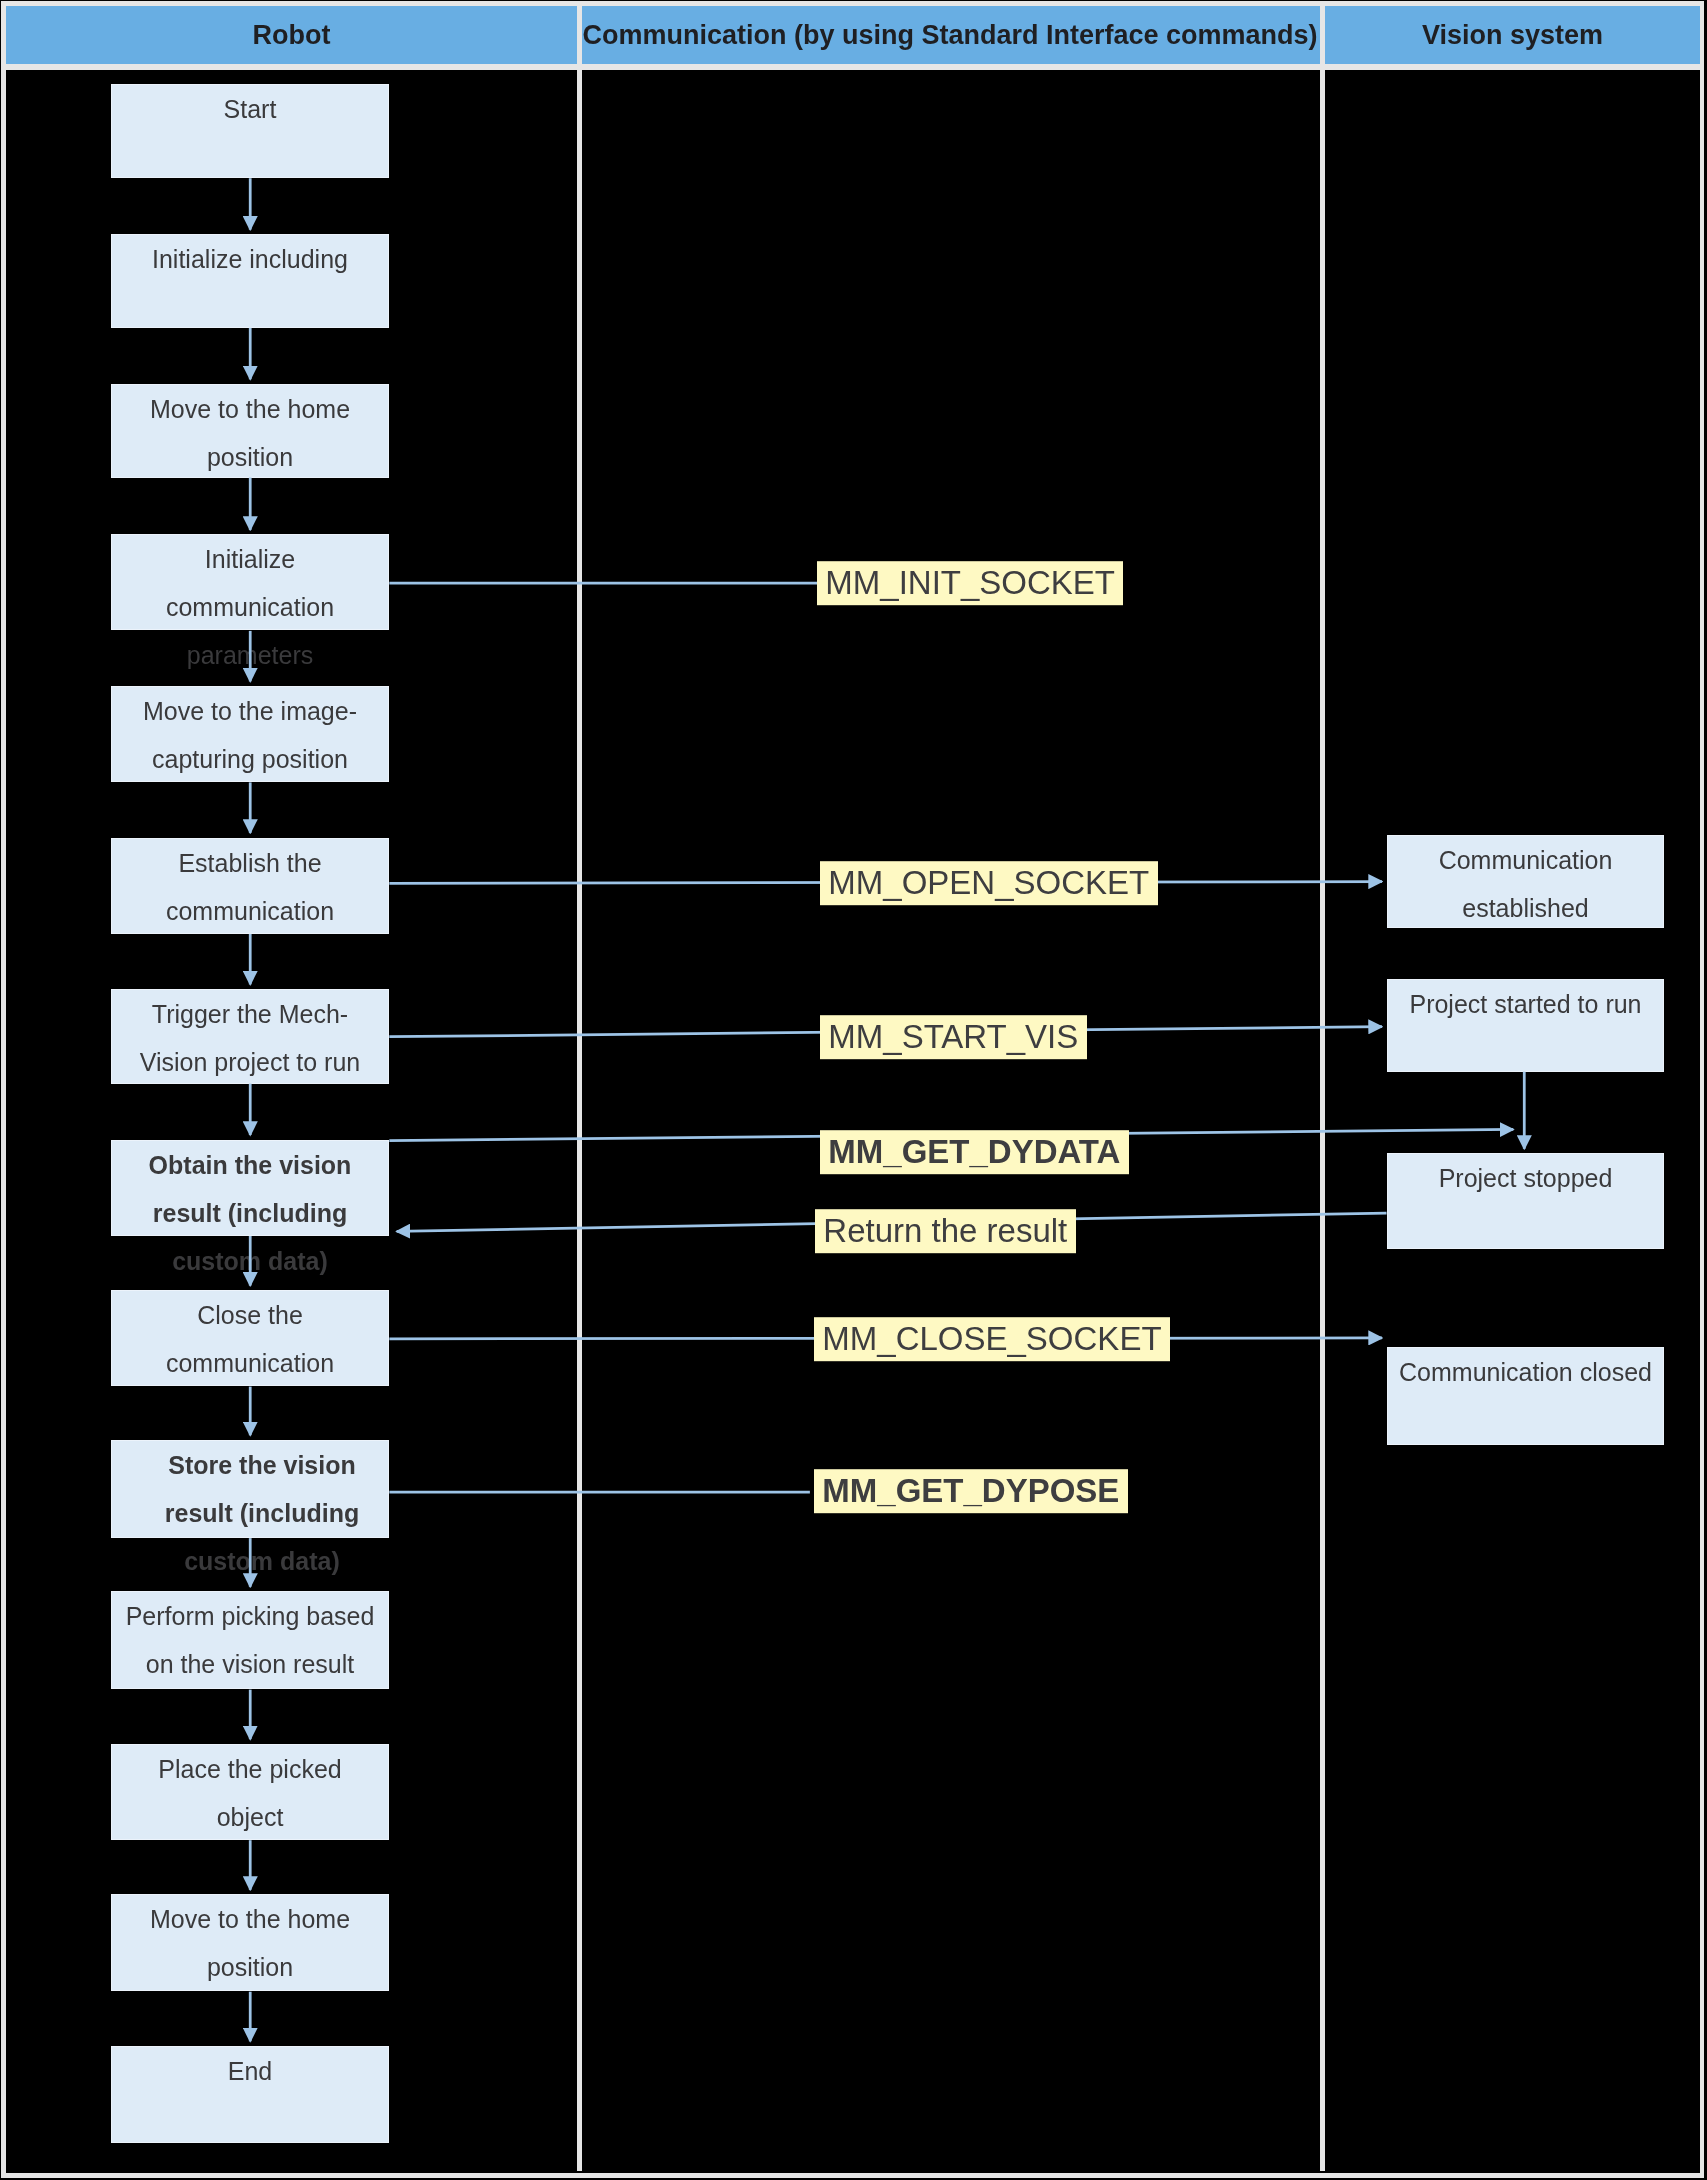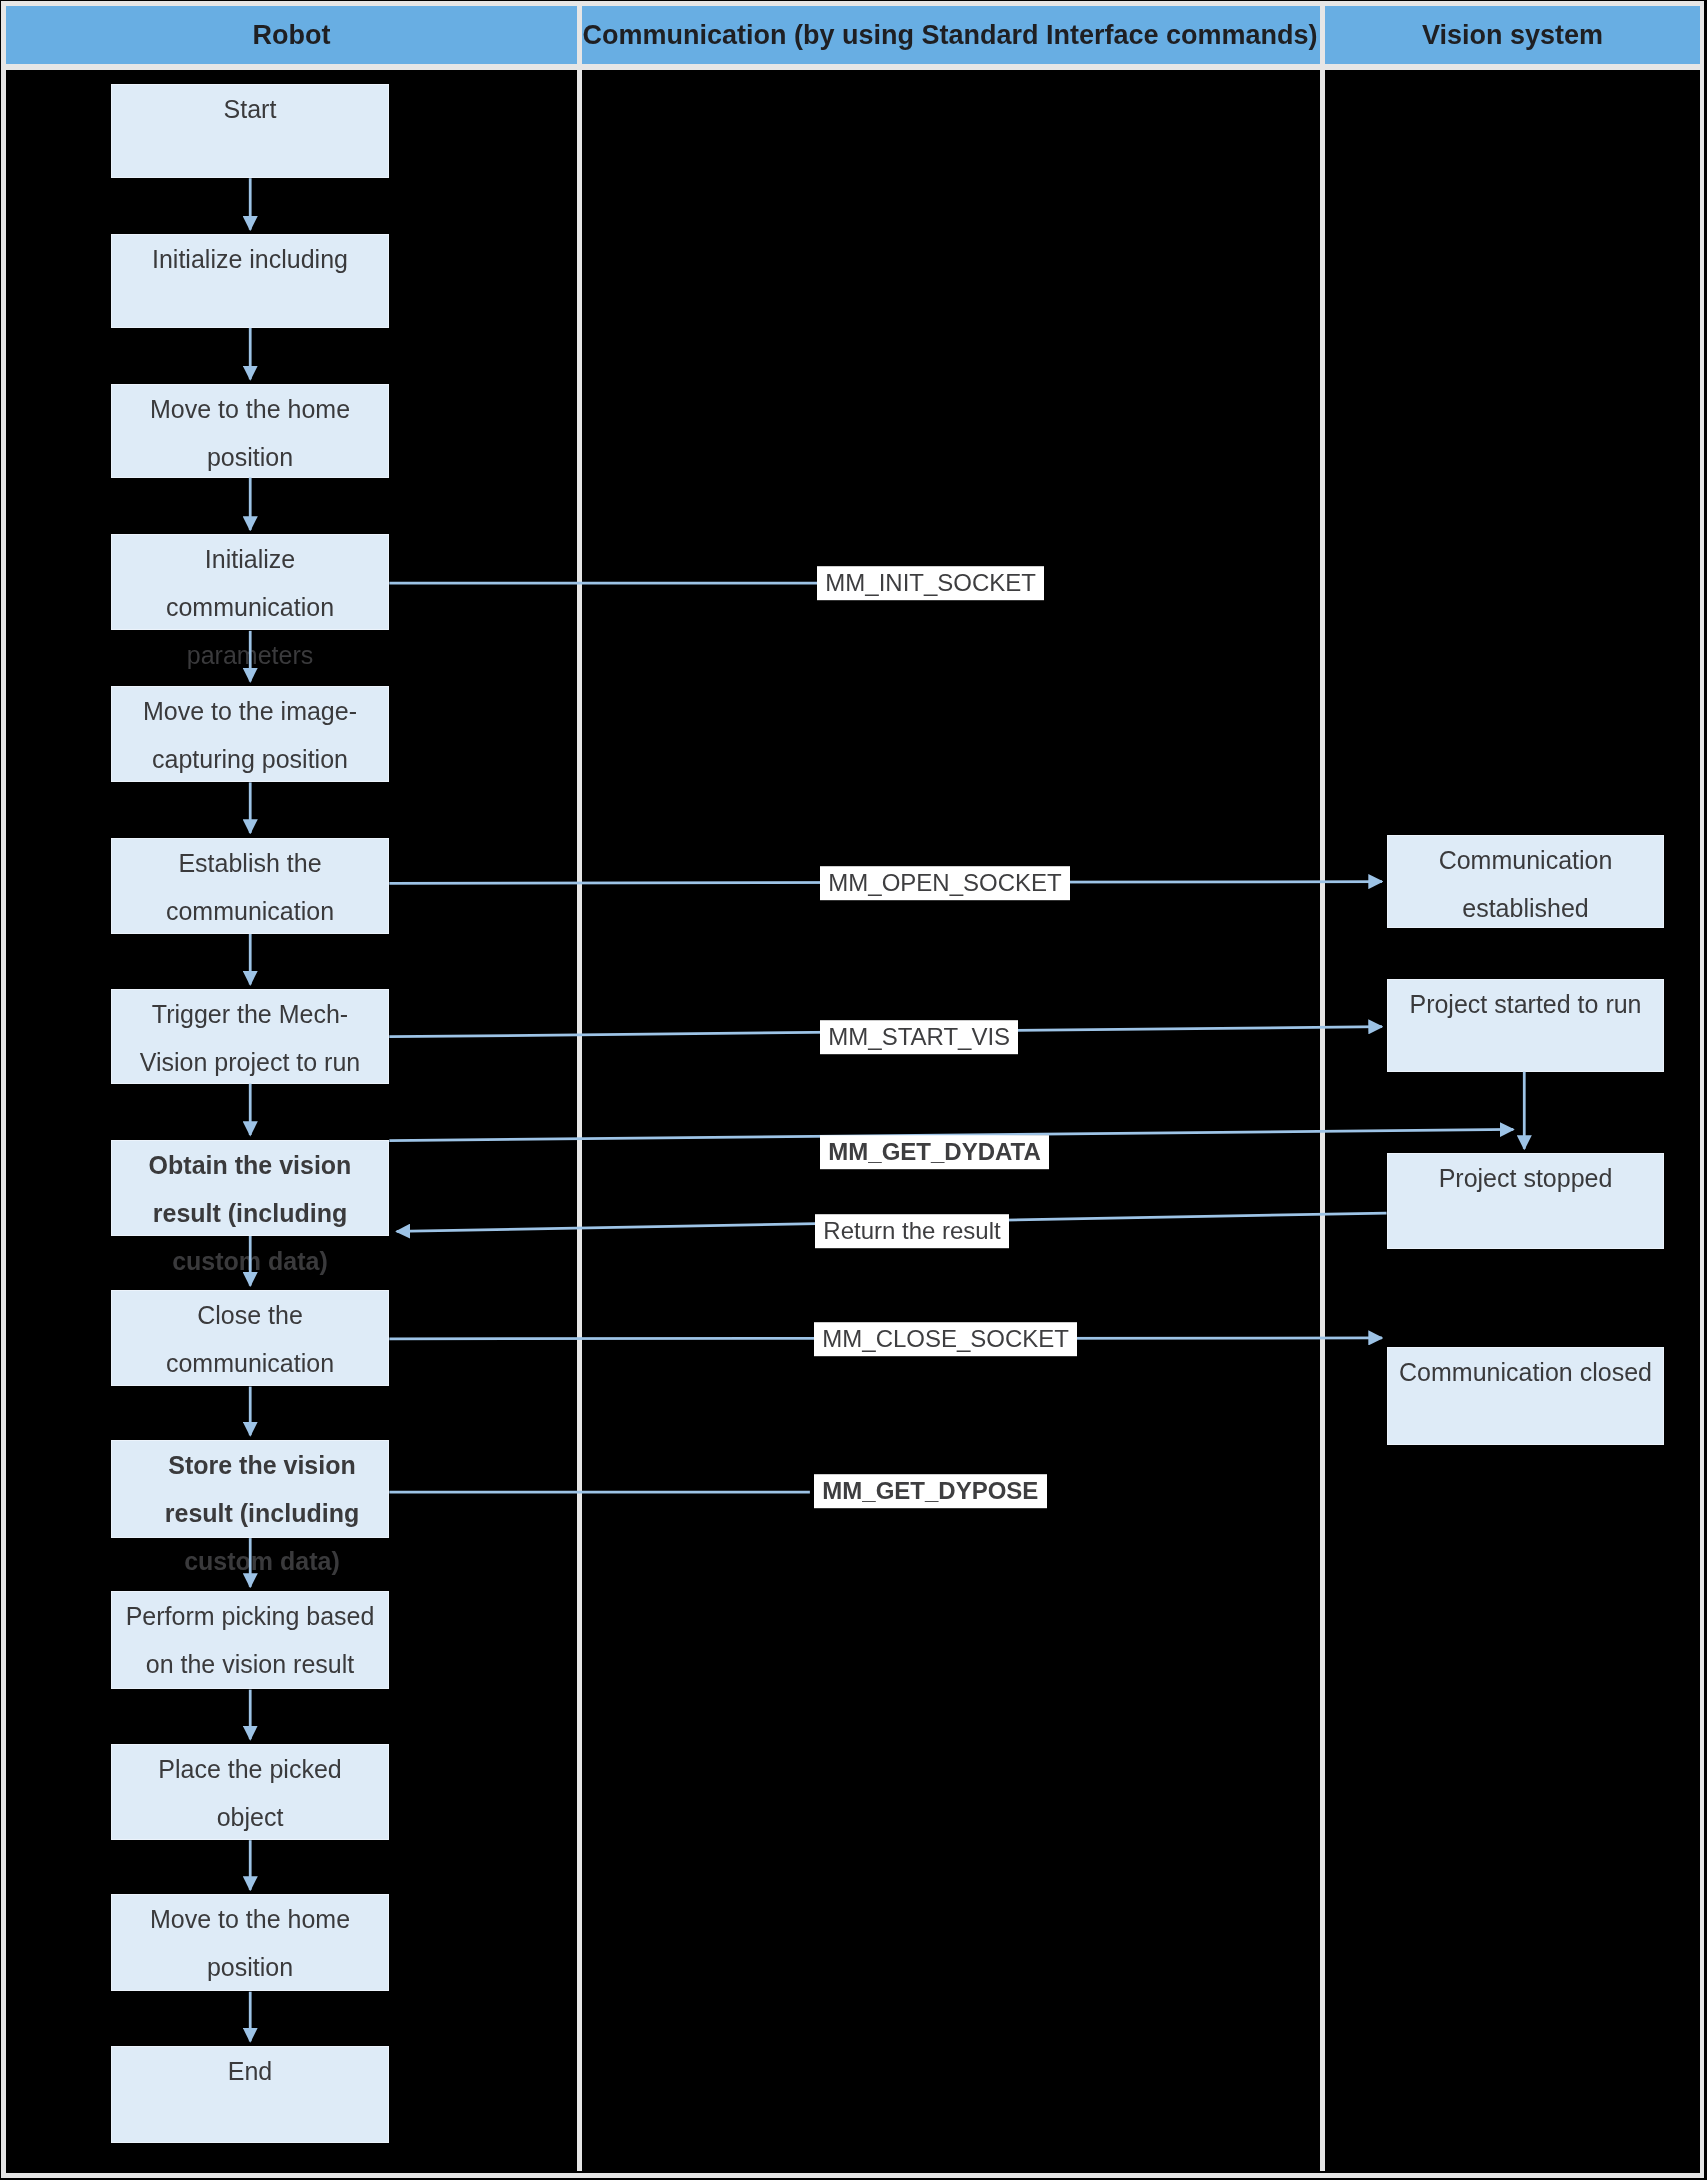--- a/index.html
+++ b/index.html
@@ -18,22 +18,22 @@
     position:absolute;background:#DEEBF7;border:1.8px solid #ECF3FB;box-sizing:border-box;
     display:flex;align-items:flex-start;justify-content:center;text-align:center;
     color:#3A3A3C;font-size:25px;line-height:48px;
   }
   .rbox{left:111px;width:278px;}
   .vbox{left:1387px;width:277px;}
   .rbox span,.vbox span{white-space:pre-line;display:block;}
   .em{font-weight:700;}
   .clabel{
     position:absolute;transform:translateY(-50%);z-index:5;
-    background:#ffffff;padding:2.8px 8.3px;white-space:nowrap;
-    color:#3E3E40;font-size:24px;
+    background:#fef9c3;padding:2.8px 8.3px;white-space:nowrap;
+    color:#3E3E40;font-size:33px;
   }
   svg.overlay{position:absolute;left:0;top:0;z-index:3;pointer-events:none;}
   svg.overlay line{stroke:#9DC3E6;stroke-width:3;}
 </style>
 </head>
 <body>
 
 <div class="canvas">
 
   <div class="tframe"></div>

